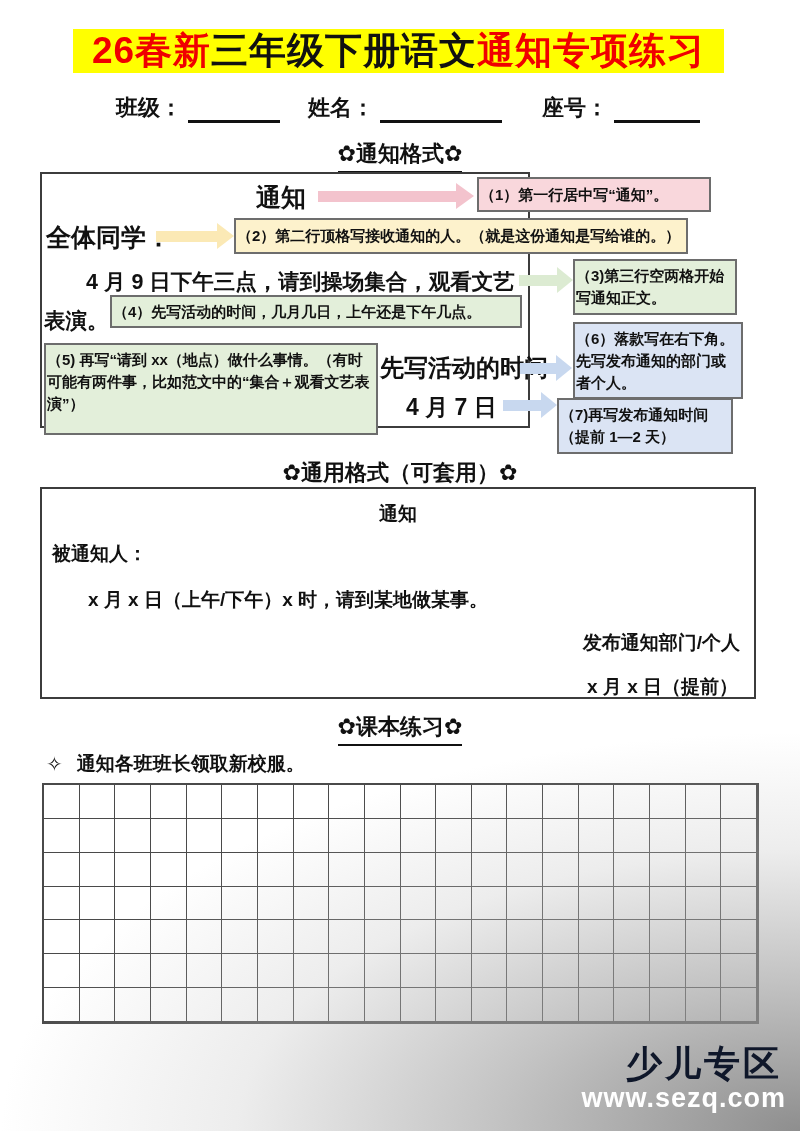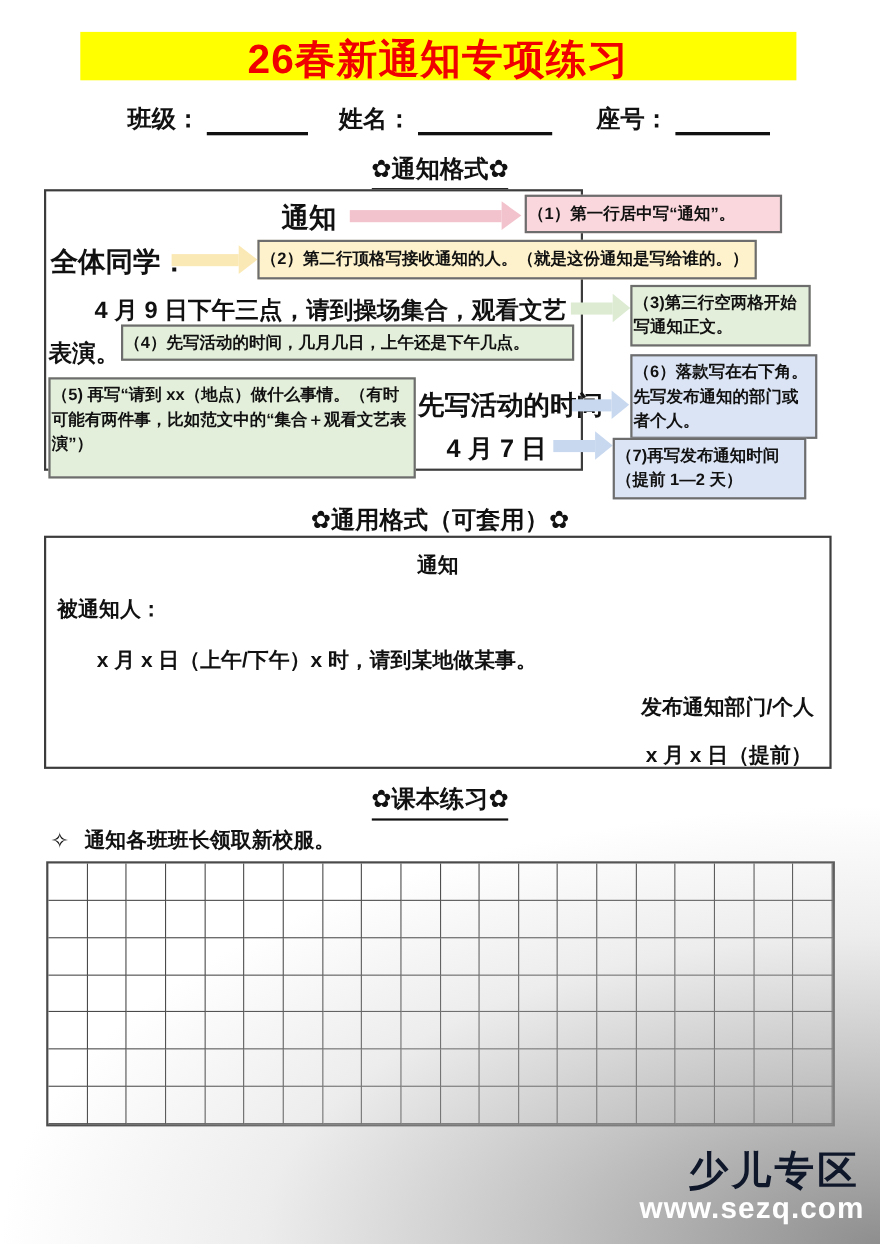--- a/index.html
+++ b/index.html
@@ -6,21 +6,21 @@
   html,body { background:#e9e9e9; }
   .page {
     position:relative; width:800px; height:1131px; margin:0 auto;
     background:#ffffff; overflow:hidden;
     font-family:"Liberation Sans","DejaVu Sans",sans-serif;
     color:#111; font-weight:bold;
   }
   
   .banner {
     position:absolute; left:73px; top:29px; width:651px; height:44px;
-    background:#ffff00; display:flex; align-items:flex-start; justify-content:center;
+    background:#ffff00; display:flex; align-items:center; justify-content:center;
     font-size:37px; letter-spacing:1px; white-space:nowrap;
   }
   .banner .red { color:#f00000; }
   .banner .black { color:#111; }
   .info-line {
     position:absolute; left:0; top:93px; width:100%;
     display:flex; justify-content:center; align-items:flex-end; gap:6px;
     font-size:22px;
     padding-left:16px;
   }
@@ -103,20 +103,21 @@
     font-size:27px; letter-spacing:1px; white-space:nowrap;
   }
 </style>
 </head>
 <body>
 
 <div class="page">
 
   <div class="banner">
     <span class="red">26春新</span>
+      <span class="black">三年级下册语文</span>
       <span class="red">通知专项练习</span>
   </div>
 
   <div class="info-line">
     <span>班级：</span>
       <span class="blank w90"></span>
     <span>姓名：</span>
       <span class="blank w120"></span>
     <span>座号：</span>
       <span class="blank w85"></span>

